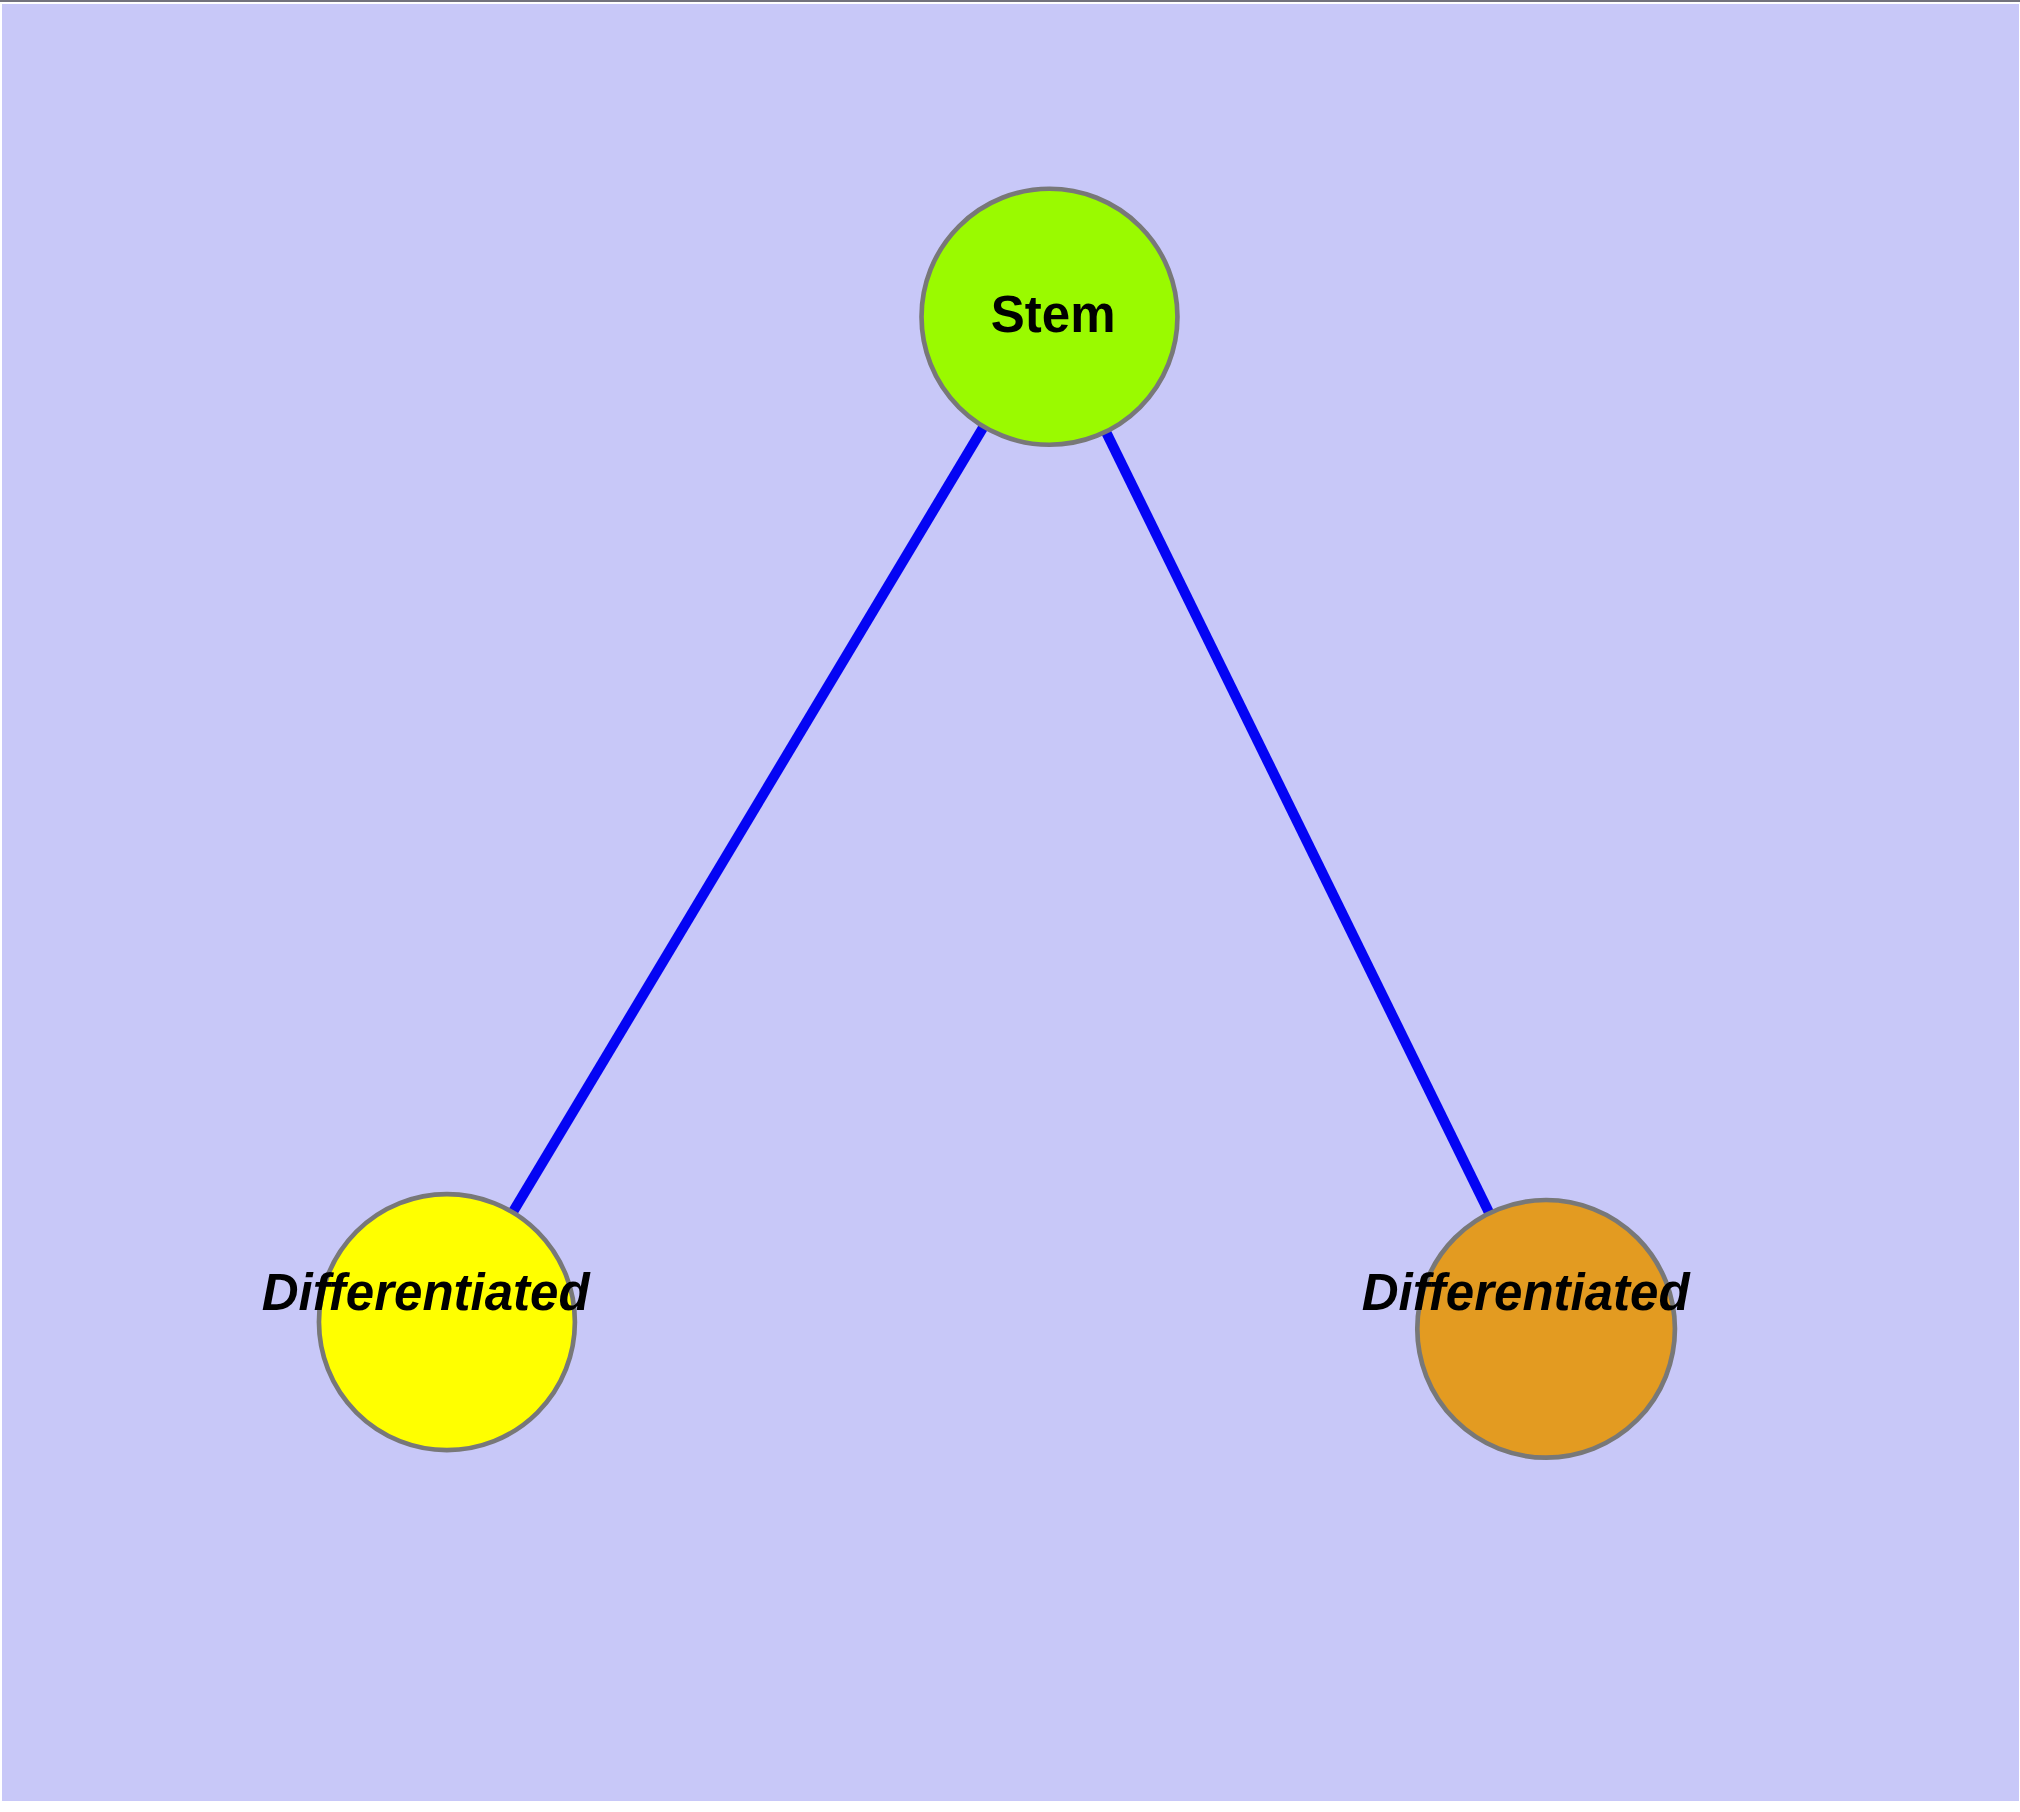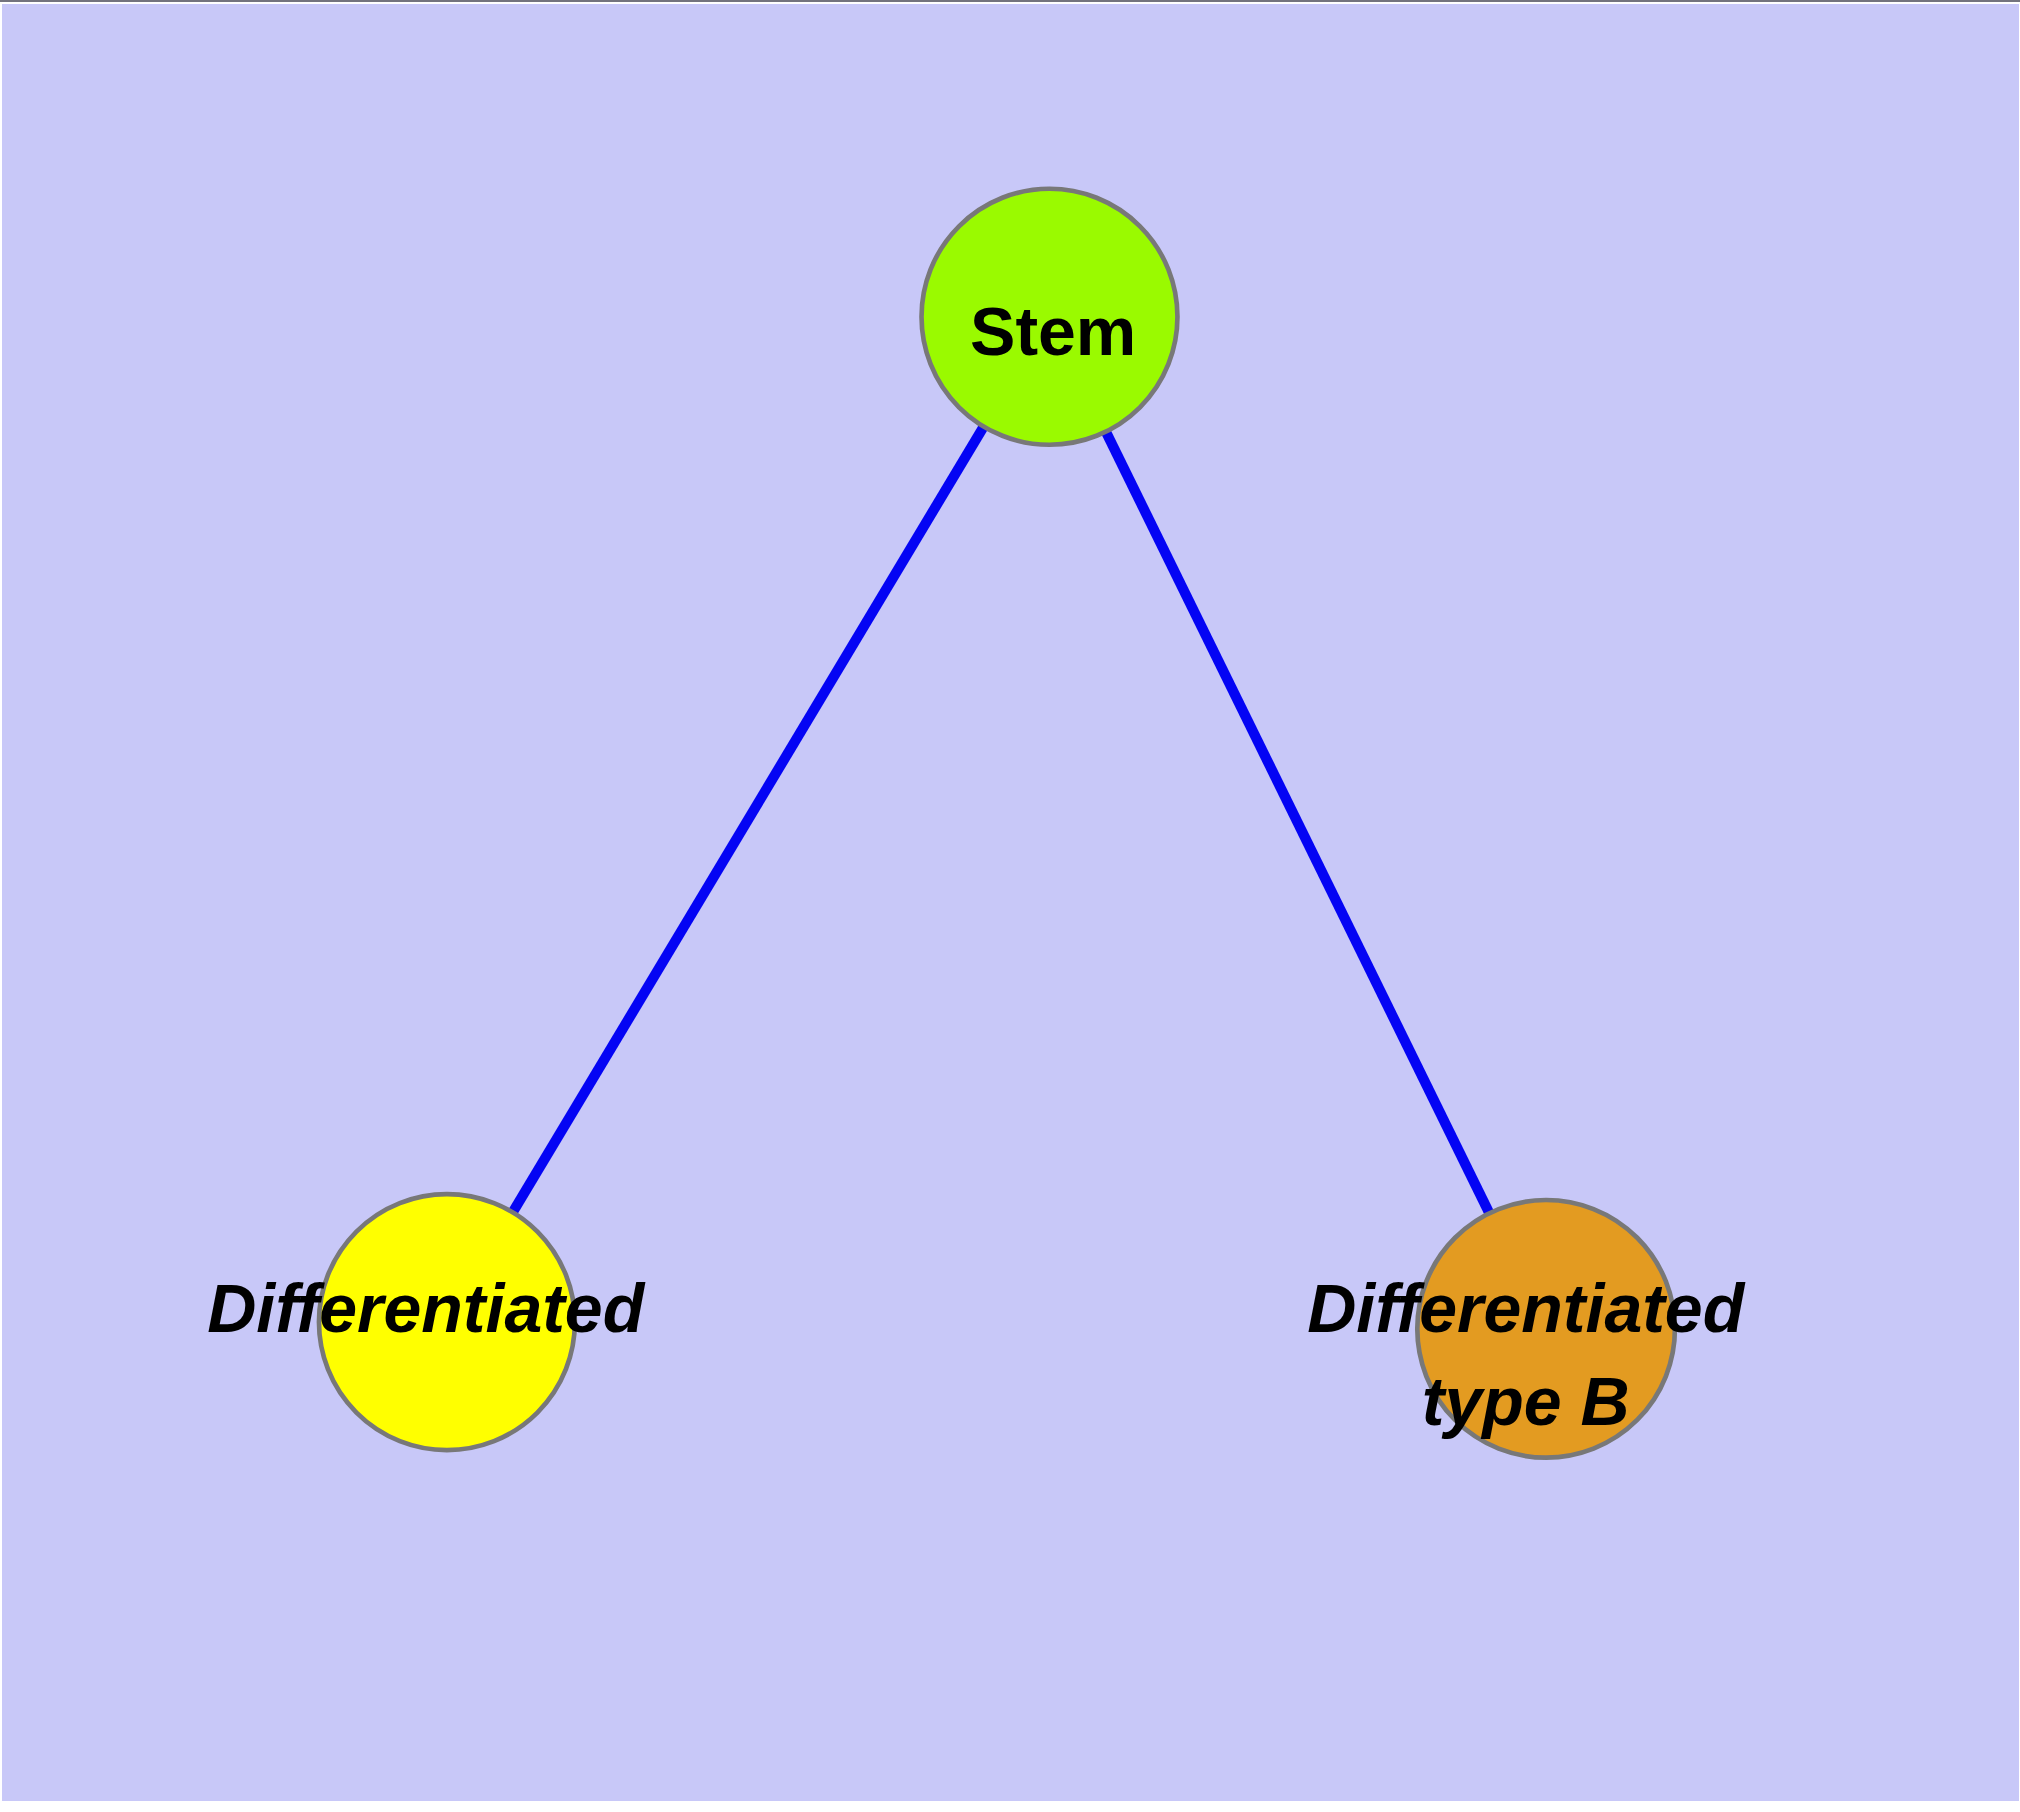--- a/index.html
+++ b/index.html
@@ -29,27 +29,26 @@
     position: absolute;
     top: 0; left: 0;
     width: 100%;
     height: 100%;
     display: block;
   }
   .node-label {
     position: absolute;
     color: #000000;
     font-weight: bold;
-    font-size: 68px;
+    font-size: 51px;
     line-height: 93px;
     text-align: center;
     letter-spacing: 0px;
     white-space: nowrap;
     pointer-events: none;
-    margin-top: 16px;
   }
   .node-label.single {
     line-height: 80px;
   }
   .label-stem   { left: 797px;  top: 271px;  width: 509px; }
   .label-type-a { left: 85px;  top: 1242px; width: 678px; }
   .label-type-b { left: 1185px; top: 1242px; width: 678px; }
   .label-line { display: block; font-style: italic; }
 </style>
 </head>
@@ -71,16 +70,15 @@
   </svg>
 
   <div class="node-label single label-stem">Stem</div>
 
   <div class="node-label label-type-a">
     <span class="label-line">Differentiated</span>
   </div>
 
   <div class="node-label label-type-b">
     <span class="label-line">Differentiated</span>
-    <span class="label-line">type B</span>
   </div>
 </div>
 
 
 </body></html>

